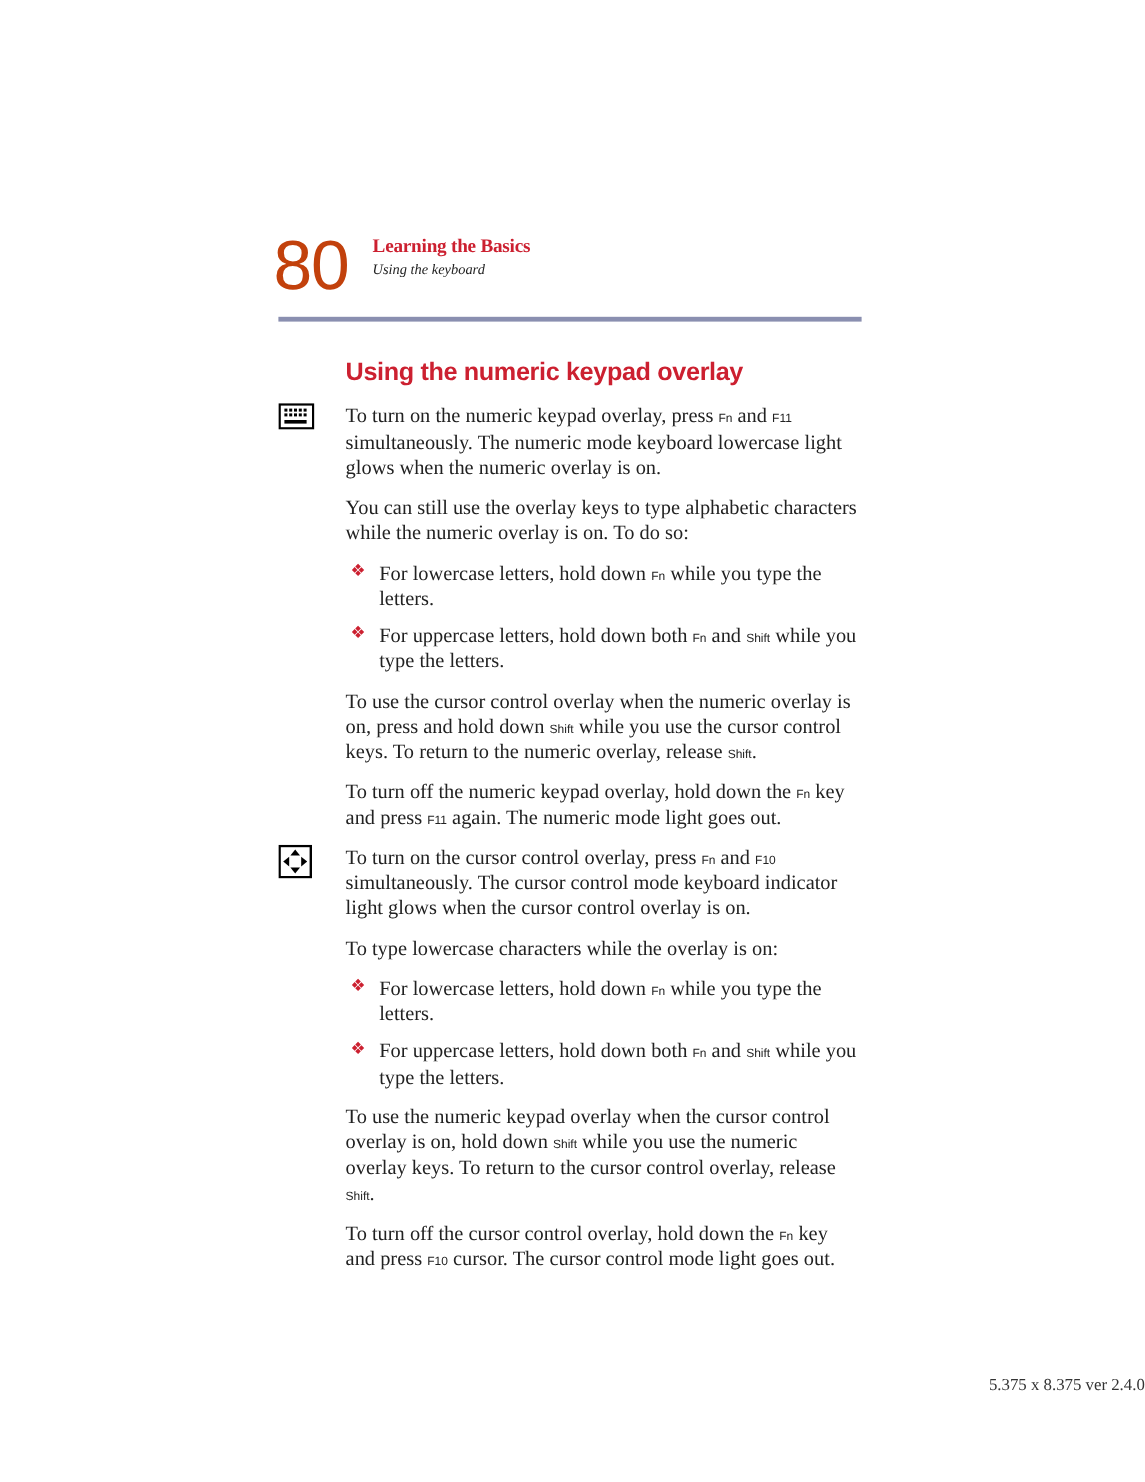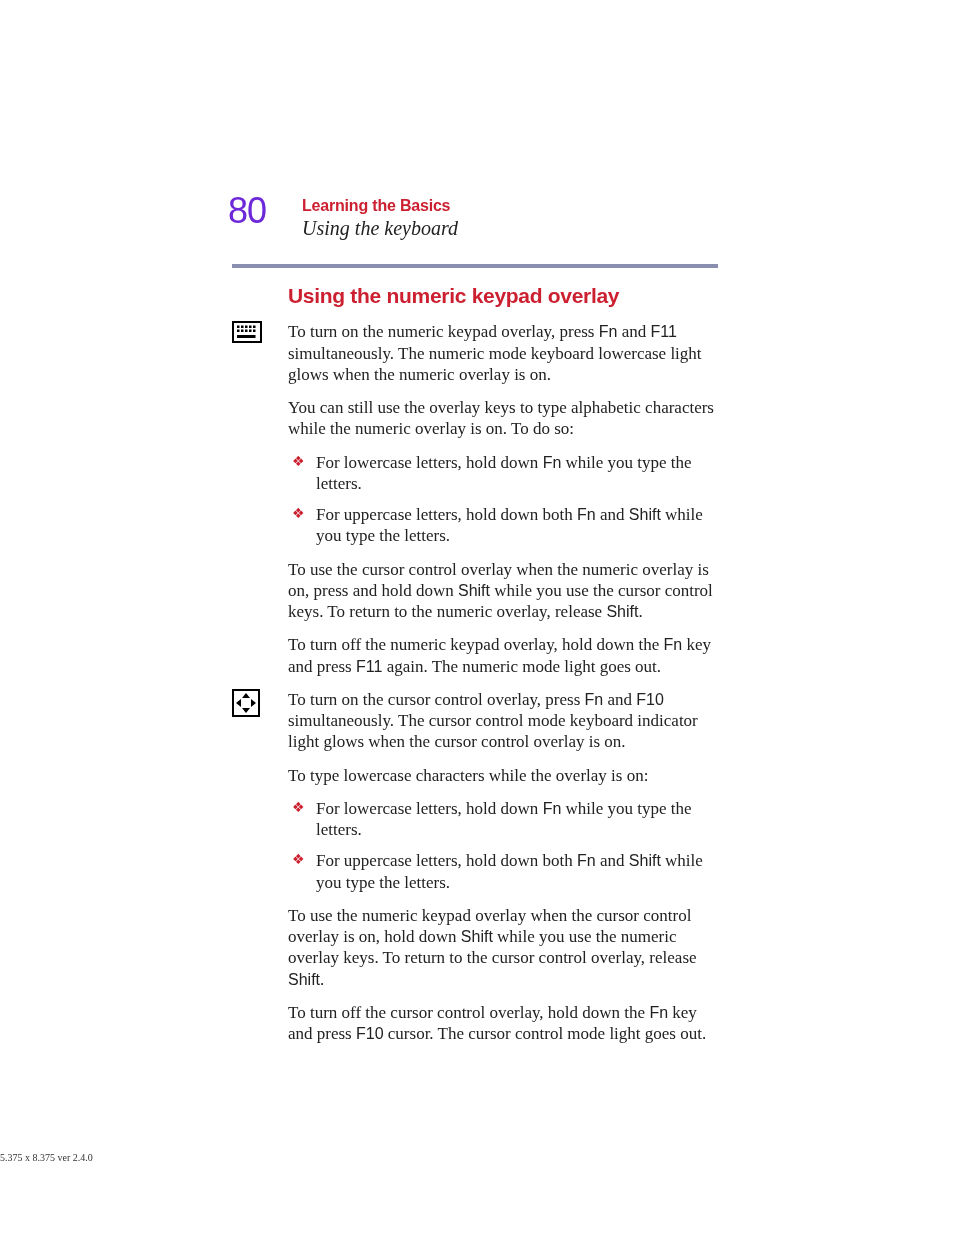--- a/index.html
+++ b/index.html
@@ -19,43 +19,43 @@
     position: absolute;
     top: 193px;
     left: 228px;
     right: 240px;
     display: flex;
     align-items: flex-start;
   }
   .pagenum {
     font-family: Arial, "Helvetica Neue", Helvetica, sans-serif;
     font-weight: 400;
-    font-size: 36px;
+    font-size: 58px;
     line-height: 1;
-    color: #6d28d9;
-    margin-right: 36px;
+    color: #c2410c;
+    margin-right: 20px;
     letter-spacing: -1px;
     font-stretch: condensed;
   }
   .header-text {
     display: flex;
     flex-direction: column;
     padding-top: 4px;
   }
   .chap {
-    font-family: Liberation Sans, sans-serif;
+    font-family: Liberation Serif, serif;
     font-weight: 700;
     color: #cc2030;
     font-size: 16px;
     font-stretch: condensed;
     letter-spacing: -0.2px;
   }
   .subchap {
     font-style: italic;
-    font-size: 20px;
+    font-size: 12px;
     color: #222;
     margin-top: 2px;
   }
   .rule {
     position: absolute;
     left: 232px;
     right: 236px;
     top: 264px;
     height: 4px;
     background: #8a8fb0;
@@ -77,30 +77,30 @@
     flex: 0 0 56px;
   }
   .body-col {
     flex: 1;
   }
   h2.sect {
     font-family: Arial, "Helvetica Neue", Helvetica, sans-serif;
     font-weight: 700;
     color: #cc2030;
     font-size: 21px;
-    margin: 1px 0 12px 0;
+    margin: 16px 0 12px 0;
     font-stretch: condensed;
     letter-spacing: -0.3px;
   }
   p {
     margin: 0 0 12px 0;
   }
   .key {
     font-family: Arial, "Helvetica Neue", Helvetica, sans-serif;
-    font-size: 16px;
+    font-size: 10px;
     font-stretch: condensed;
   }
   ul.diamond {
     list-style: none;
     margin: 0 0 12px 0;
     padding: 0 0 0 28px;
   }
   ul.diamond li {
     position: relative;
     margin-bottom: 10px;
@@ -118,22 +118,22 @@
   }
   .spacer-icon {
     width: 56px;
     flex: 0 0 56px;
   }
   .footer {
     position: absolute;
     bottom: 72px;
     left: 0;
     right: 0;
-    text-align: left;
-    font-size: 10px;
+    text-align: right;
+    font-size: 14px;
     color: #333;
   }
 </style>
 </head>
 <body>
 
 <div class="page">
 
   <div class="header-block">
     <div class="pagenum">80</div>

